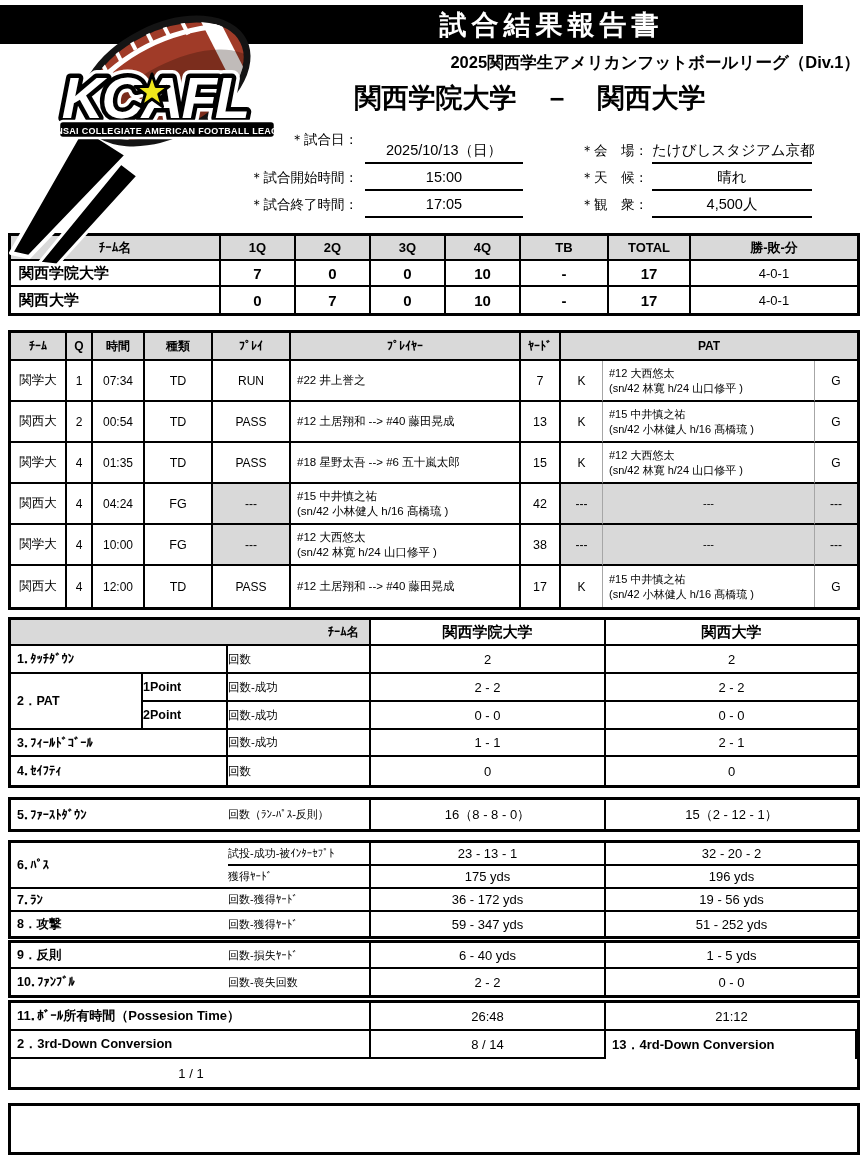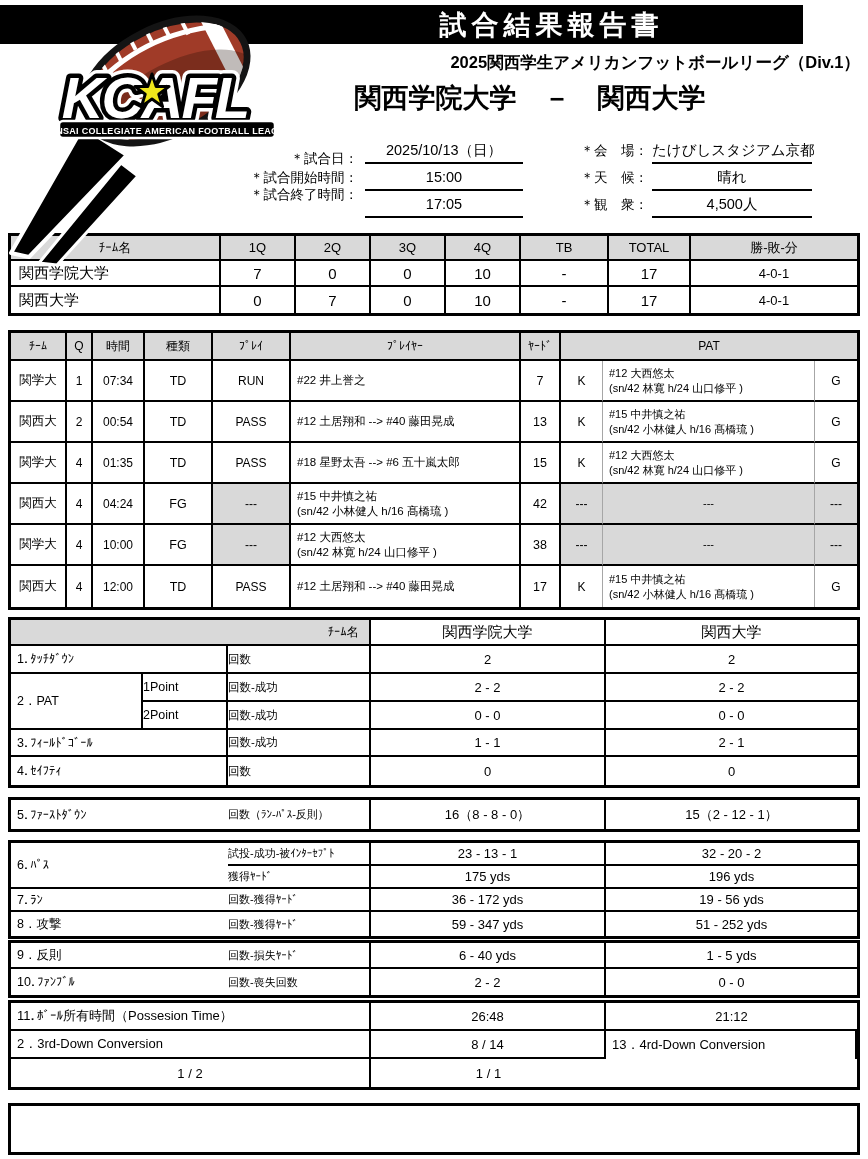--- a/index.html
+++ b/index.html
@@ -17,21 +17,21 @@
   .ival{font-size:14.5px;text-align:center;height:23px;line-height:23px;border-bottom:2.5px solid #000;white-space:nowrap}
   
   .tbl{display:grid;position:absolute;border:3px solid #000;background:#fff;z-index:1}
   .c{display:flex;align-items:center;justify-content:center;border-right:2px solid #000;
      border-bottom:2px solid #000;box-sizing:border-box;overflow:hidden;white-space:nowrap}
   .nr{border-right:none}.nb{border-bottom:none}
   .lg{border-right:1px solid #a6a6a6}
   .gy{background:#d9d9d9}
   .al{justify-content:flex-start}.ar{justify-content:flex-end}
   .pl6{padding-left:6px}.pl8{padding-left:8px}.pr10{padding-right:10px}
-  .b{font-weight:normal}
+  .b{font-weight:bold}
   .f11{font-size:11px}.f115{font-size:11.5px}.f12{font-size:12px}.f125{font-size:12.5px}
   .f13{font-size:13px}.f15{font-size:15px}
   .col{flex-direction:column;align-items:flex-start;line-height:1.3}
   .ctr2{align-items:center}
   .col span{display:block}
   
   #scoreTbl{left:8px;top:233px;grid-template-columns:210px 75px 75px 75px 75px 88px 82px 166px;
             grid-template-rows:25px 26px 26px}
   #playsTbl{left:8px;top:330px;grid-template-columns:56px 26px 52px 68px 78px 230px 40px 42px 212px 42px;
             grid-template-rows:28px repeat(6,41px)}
@@ -79,25 +79,25 @@
   <path transform="translate(147,87)" d="M0,-18 L4.2,-5.6 L17.1,-5.6 L6.8,2.2 L10.6,14.6 L0,7 L-10.6,14.6 L-6.8,2.2 L-17.1,-5.6 L-4.2,-5.6 Z" fill="#EFE61B" stroke="#000" stroke-width="3" stroke-linejoin="round"></path>
   <g>
     <rect x="54" y="116" width="216" height="17" rx="4" fill="#000" stroke="#fff" stroke-width="2.5"></rect>
     <text x="162" y="128.5" text-anchor="middle" font-family="Liberation Sans, sans-serif" font-size="9" font-weight="bold" letter-spacing="0.3" fill="#fff">KANSAI COLLEGIATE AMERICAN FOOTBALL LEAGUE</text>
   </g>
 </svg>
 
 <div class="abs sub">2025関西学生アメリカンフットボールリーグ（Div.1）</div>
 <div class="abs match">関西学院大学　－　関西大学</div>
 
-<div class="abs ilab" style="left:160px;top:148px;width:198px">＊試合日：</div>
+<div class="abs ilab" style="left:160px;top:129px;width:198px">＊試合日：</div>
 <div class="abs ival" style="left:365px;top:139px;width:158px">2025/10/13（日）</div>
 <div class="abs ilab" style="left:160px;top:167px;width:198px">＊試合開始時間：</div>
 <div class="abs ival" style="left:365px;top:166px;width:158px">15:00</div>
-<div class="abs ilab" style="left:160px;top:184px;width:198px">＊試合終了時間：</div>
+<div class="abs ilab" style="left:160px;top:194px;width:198px">＊試合終了時間：</div>
 <div class="abs ival" style="left:365px;top:193px;width:158px">17:05</div>
 <div class="abs ilab" style="left:545px;top:140px;width:103px">＊会　場：</div>
 <div class="abs ival" style="left:652px;top:139px;width:160px">たけびしスタジアム京都</div>
 <div class="abs ilab" style="left:545px;top:167px;width:103px">＊天　候：</div>
 <div class="abs ival" style="left:652px;top:166px;width:160px">晴れ</div>
 <div class="abs ilab" style="left:545px;top:194px;width:103px">＊観　衆：</div>
 <div class="abs ival" style="left:652px;top:193px;width:160px">4,500人</div>
 
 <div id="scoreTbl" class="tbl">
   <div class="c gy b f13">ﾁｰﾑ名</div>
@@ -315,17 +315,16 @@
 
 <div id="statsE" class="tbl">
   <div class="c b f13 al pl6">11．ﾎﾞｰﾙ所有時間（Possesion Time）</div>
   <div class="c f13">26:48</div>
   <div class="c f13 nr">21:12</div>
 
   <div class="c b f13 al pl6">2．3rd-Down Conversion</div>
   <div class="c f13">8 / 14</div>
 
   <div class="c b f13 al pl6 nb">13．4rd-Down Conversion</div>
-  <div class="c f13 nb">1 / 2</div>
   <div class="c f13 nr nb">1 / 1</div>
 </div>
 
 <div id="noteBox" class="abs"></div>
 
 </body></html>

